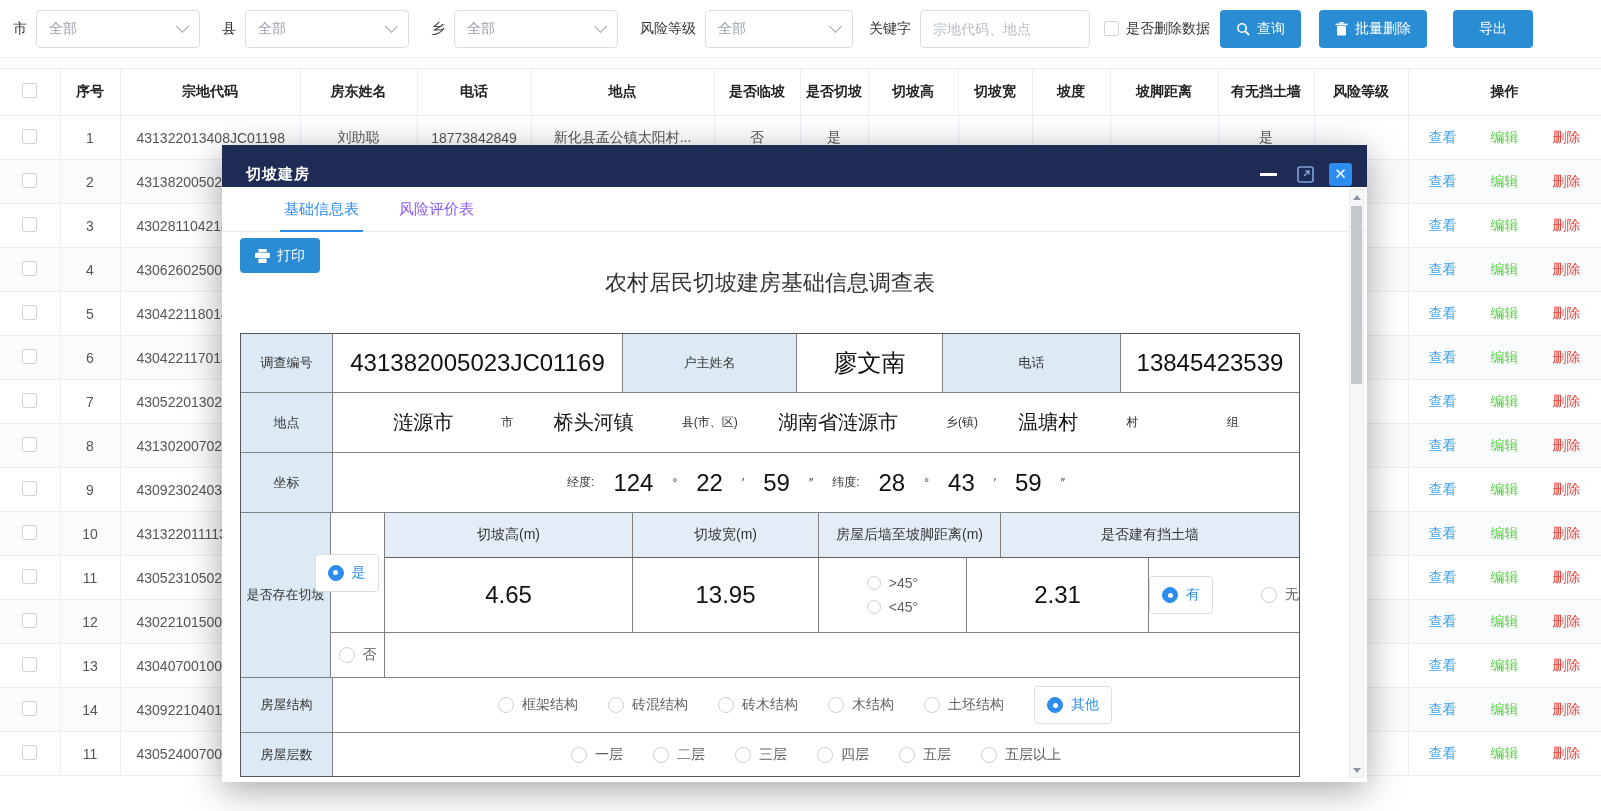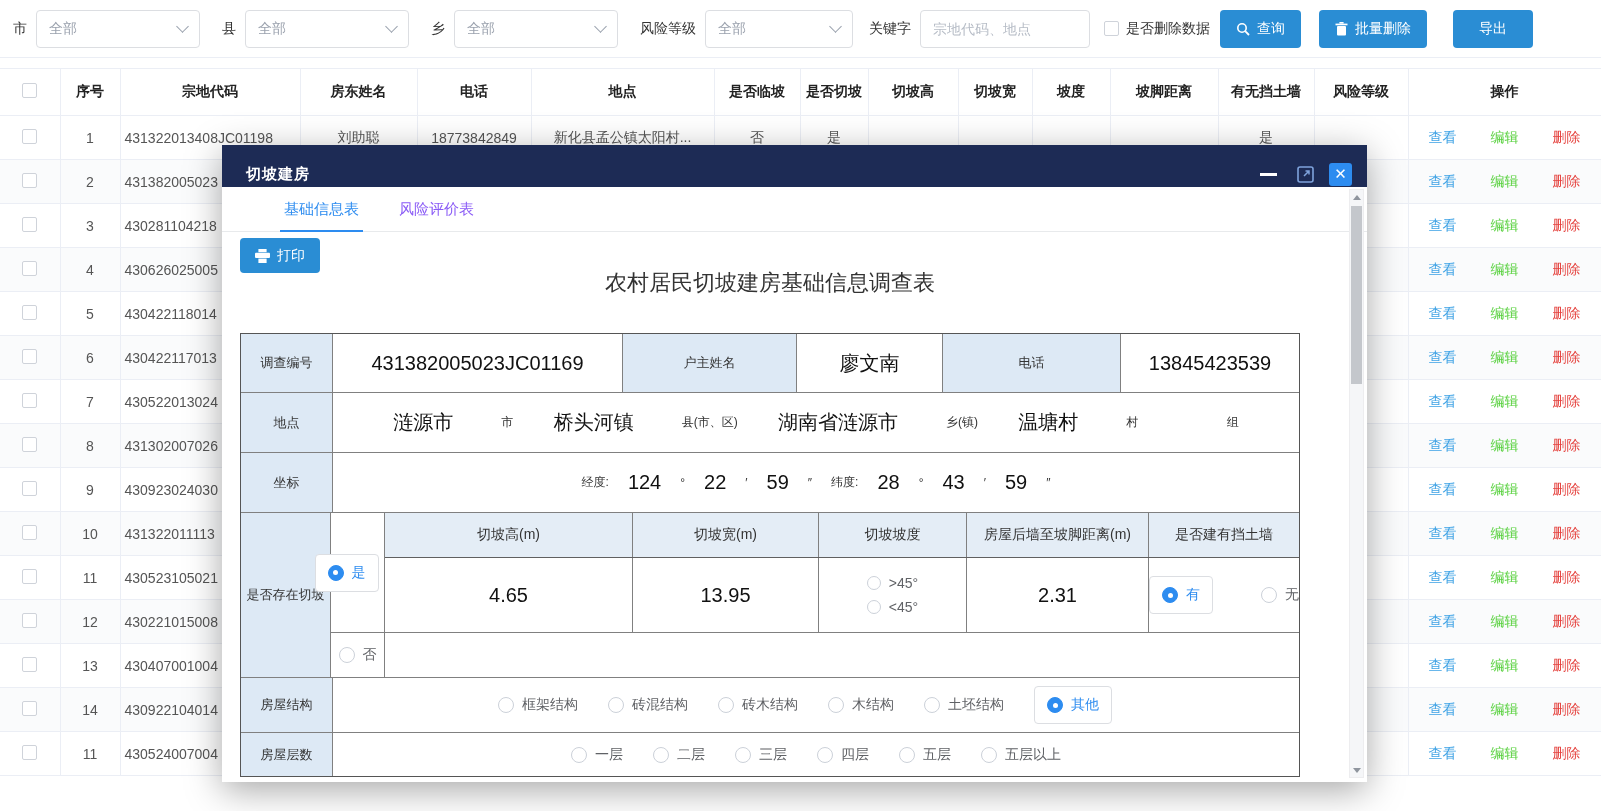--- a/index.html
+++ b/index.html
@@ -28,21 +28,21 @@
   .btn svg{display:block;}
 
   
   table.grid{position:absolute;left:0;top:68px;width:1601px;border-collapse:collapse;table-layout:fixed;font-size:14px;}
   .grid th{height:44px;font-weight:700;color:#222;background:#fff;
            border-top:1px solid #ebeef5;border-bottom:1px solid #ebeef5;border-right:1px solid #ebeef5;text-align:center;}
   .grid td{height:41px;border-bottom:1px solid #ebeef5;border-right:1px solid #ebeef5;
            text-align:center;color:#555;white-space:nowrap;overflow:hidden;}
   .grid th:first-child,.grid td:first-child{border-left:none;}
   .grid tbody tr:nth-child(even){background:#fafbfc;}
-  .grid td.code{text-align:left;padding-left:4px;}
+  .grid td.code{text-align:left;padding-left:16px;}
   .grid td.ops{overflow:visible;}
   .ops-in{display:flex;justify-content:center;gap:34px;}
   .op{cursor:pointer;}
   .op.view{color:#3ea2e5;} .op.edit{color:#58d13e;} .op.del{color:#e5433f;}
 
   
   .modal{position:absolute;left:222px;top:145px;width:1145px;height:637px;background:#fff;
          box-shadow:0 8px 34px rgba(0,0,0,.35);z-index:10;}
   .m-header{height:42px;background:#1d2b55;display:flex;align-items:center;box-sizing:border-box;
             padding:16px 15px 0 24px;color:#fff;}
@@ -61,21 +61,21 @@
              color:#fff;font-size:14px;display:flex;align-items:center;gap:7px;padding:0 15px;cursor:pointer;font-family:inherit;}
   .form-title{position:absolute;left:18px;top:36px;width:1060px;text-align:center;font-size:22px;color:#333;}
 
   .form{position:absolute;left:18px;top:101px;width:1060px;height:444px;border:1px solid #555;box-sizing:border-box;
         display:flex;flex-direction:column;font-size:14px;}
   .frow{display:flex;border-bottom:1px solid #808080;box-sizing:border-box;flex-shrink:0;}
   .frow:last-child{border-bottom:none;}
   .fcell{border-right:1px solid #808080;box-sizing:border-box;display:flex;align-items:center;justify-content:center;}
   .norb{border-right:none;}
   .lblc{background:#dde9f5;font-size:13px;color:#333;text-align:center;}
-  .big{font-size:20px;color:#111;}
+  .big{font-size:24px;color:#111;}
   .h59{height:59px;}.h60{height:60px;}.h165{height:165px;}.h55{height:55px;}.h45{height:45px;}
   .r1a{width:92px;}.r1b{width:290px;}.r1c{width:174px;}.r1d{width:146px;}.r1e{width:178px;}.r1f{flex:1;}
   .colB{width:54px;}
   .s1{width:248px;}.s2{width:186px;}.s3{width:148px;}.s4{width:182px;}.s5{flex:1;}
   .subh{background:#e4edf6;font-size:14px;color:#333;}
   .stack{display:flex;flex-direction:column;flex:1;}
   .inner-top{display:flex;height:120px;}
   .inner-bot{display:flex;height:45px;border-top:1px solid #808080;box-sizing:border-box;}
   .subrow{display:flex;height:45px;border-bottom:1px solid #606060;box-sizing:border-box;}
   .valrow{display:flex;flex:1;}
@@ -634,21 +634,20 @@
               <div class="fcell colB">
                 <span class="ropt sel">
                   <span class="radio"></span>
                   <span>是</span>
                 </span>
               </div>
               <div class="stack">
                 <div class="subrow">
                   <div class="fcell subh s1">切坡高(m)</div>
                   <div class="fcell subh s2">切坡宽(m)</div>
-                  <div class="fcell subh s3">切坡坡度</div>
                   <div class="fcell subh s4">房屋后墙至坡脚距离(m)</div>
                   <div class="fcell subh s5 norb">是否建有挡土墙</div>
                 </div>
                 <div class="valrow">
                   <div class="fcell big s1">4.65</div>
                   <div class="fcell big s2">13.95</div>
                   <div class="fcell s3">
                     <div class="slope-opts">
                       <span class="ropt">
                           <span class="radio"></span>

